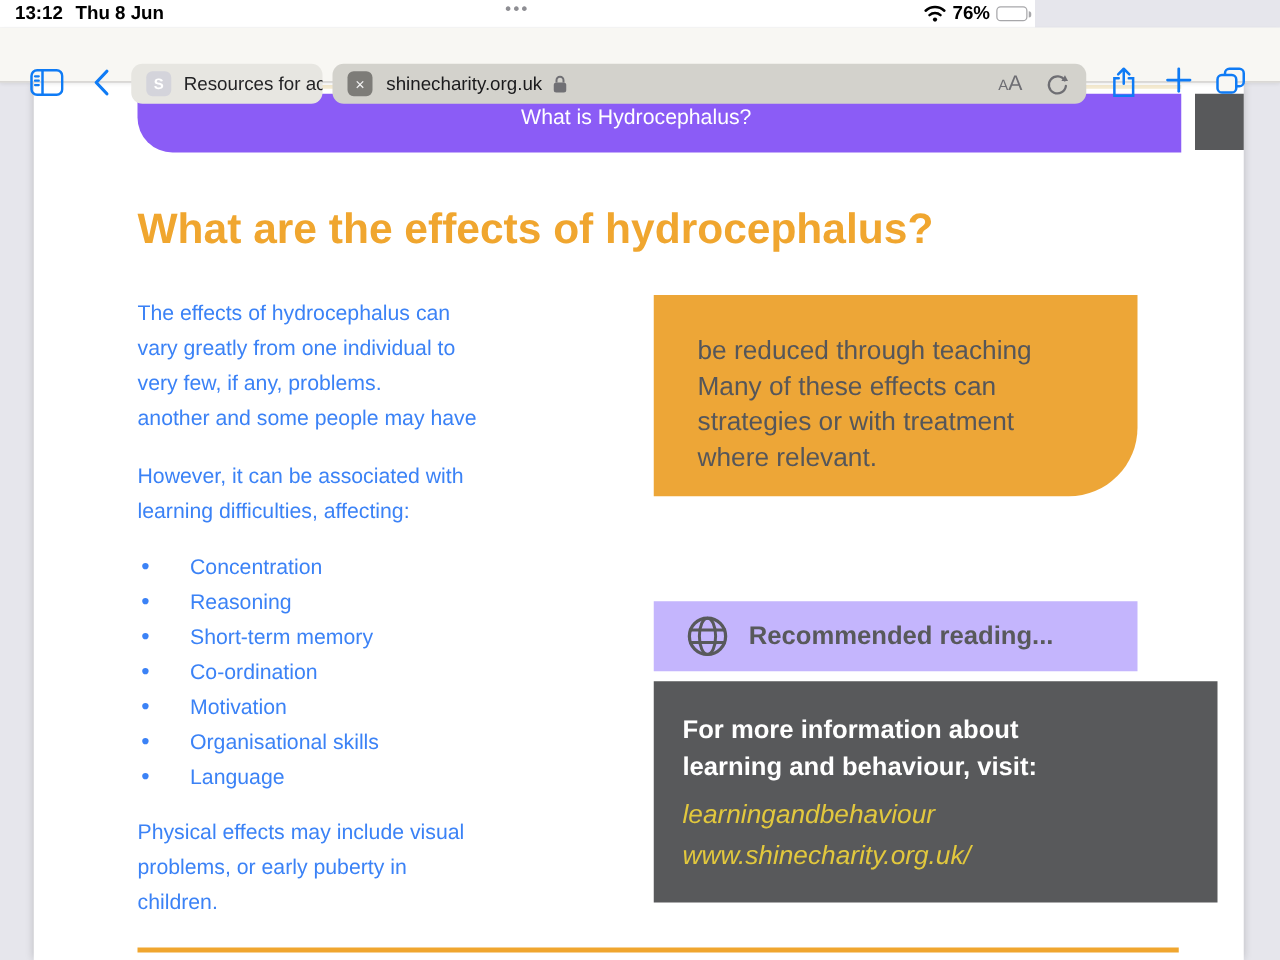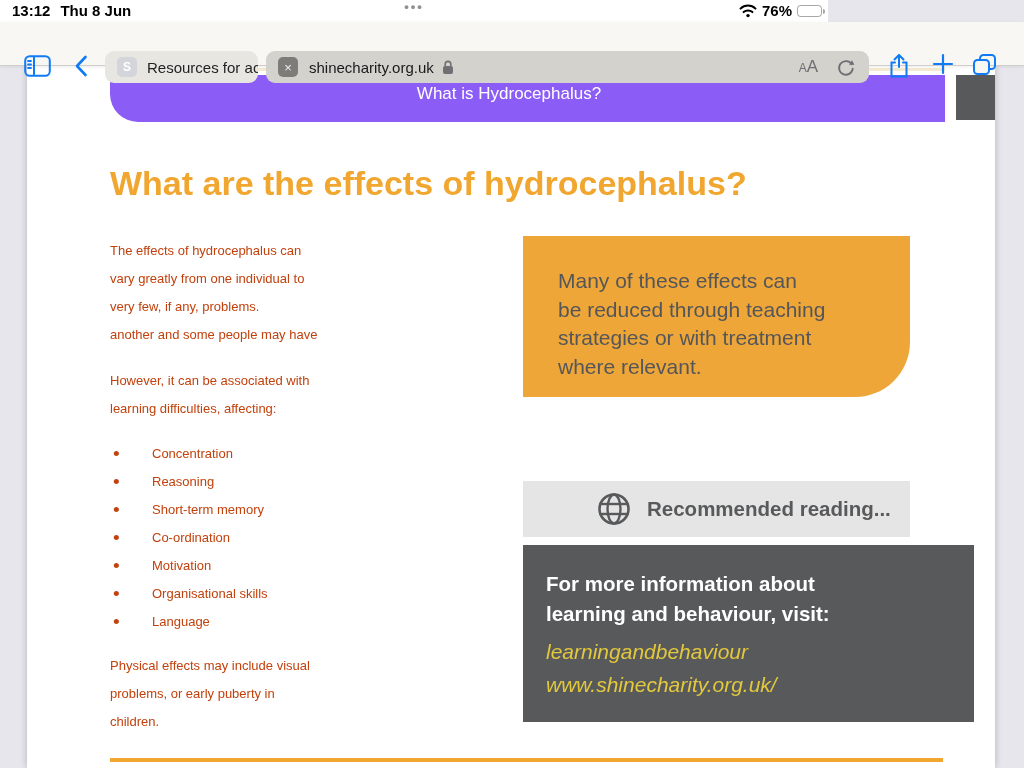--- a/index.html
+++ b/index.html
@@ -82,37 +82,37 @@
   }
   .corner-square { position:absolute; left:929px; top:9px; width:39px; height:45px;
     background:#58595b; }
 
   .page-heading {
     position:absolute; left:83px; top:95px; width:860px;
     font-size:34px; line-height:44px; font-weight:700; color:#f0a62f;
   }
 
   .left-col { position:absolute; left:83px; top:171px; width:412px;
-    font-size:13px; line-height:28px; color:#c2410c; }
+    font-size:17px; line-height:28px; color:#3b82f6; }
   .left-col .para { margin-bottom:18px; }
   .left-col .para:nth-of-type(2) { margin-bottom:17px; }
   .bullet-list { list-style:none; margin-bottom:16px; }
   .bullet-list li { position:relative; padding-left:42px; line-height:28px; }
   .bullet-list li::before { content:"•"; position:absolute; left:3px; top:0; font-size:19px; }
 
   
   .important-box { position:absolute; left:496px; top:170px; width:387px; }
   .ib-header { height:56px; background:#58595b; display:flex; align-items:center; }
   .shine-ball { margin-left:22px; flex:0 0 auto; display:flex; }
   .ib-title { margin-left:16px; color:#fff; font-size:20px; font-weight:700; }
   .ib-body { height:161px; background:#eda637; border-bottom-right-radius:55px;
     padding:31px 0 0 35px; font-size:21px; line-height:28.5px; color:#55565a; }
 
   .reading-box { position:absolute; left:496px; top:415px; width:387px; height:56px;
-    background:#e5e5e5; display:flex; align-items:center;padding-left:48px; }
+    background:#c4b5fd; display:flex; align-items:center; }
   .globe-wrap { margin-left:26px; display:flex; color:#58595b; }
   .reading-title { margin-left:16px; font-size:20.5px; font-weight:700; color:#58595b; }
 
   .info-box { position:absolute; left:496px; top:479px; width:451px; height:177px;
     background:#58595b; padding:24px 0 0 23px; }
   .info-lead { color:#fff; font-size:20.5px; font-weight:700; line-height:30px; }
   .info-link { margin-top:6px; color:#e2c83d; font-size:21px; font-style:italic;
     line-height:33px; cursor:pointer; }
 
   .bottom-rule { position:absolute; left:83px; top:692px; width:833px; height:4px;
@@ -242,22 +242,22 @@
         </ul>
         <div class="para">
           <div>Physical effects may include visual</div>
           <div>problems, or early puberty in</div>
           <div>children.</div>
         </div>
       </div>
 
       <div class="important-box">
         <div class="ib-body">
+          <div>be reduced through teaching</div>
           <div>Many of these effects can</div>
-          <div>be reduced through teaching</div>
           <div>strategies or with treatment</div>
           <div>where relevant.</div>
         </div>
       </div>
 
       <div class="reading-box">
         <span class="globe-wrap">
           <svg width="34" height="34" viewBox="0 0 34 34">
             <circle cx="17" cy="17" r="14.5" fill="none" stroke="currentColor" stroke-width="2.6"></circle>
             <ellipse cx="17" cy="17" rx="6.5" ry="14.5" fill="none" stroke="currentColor" stroke-width="2.4"></ellipse>

